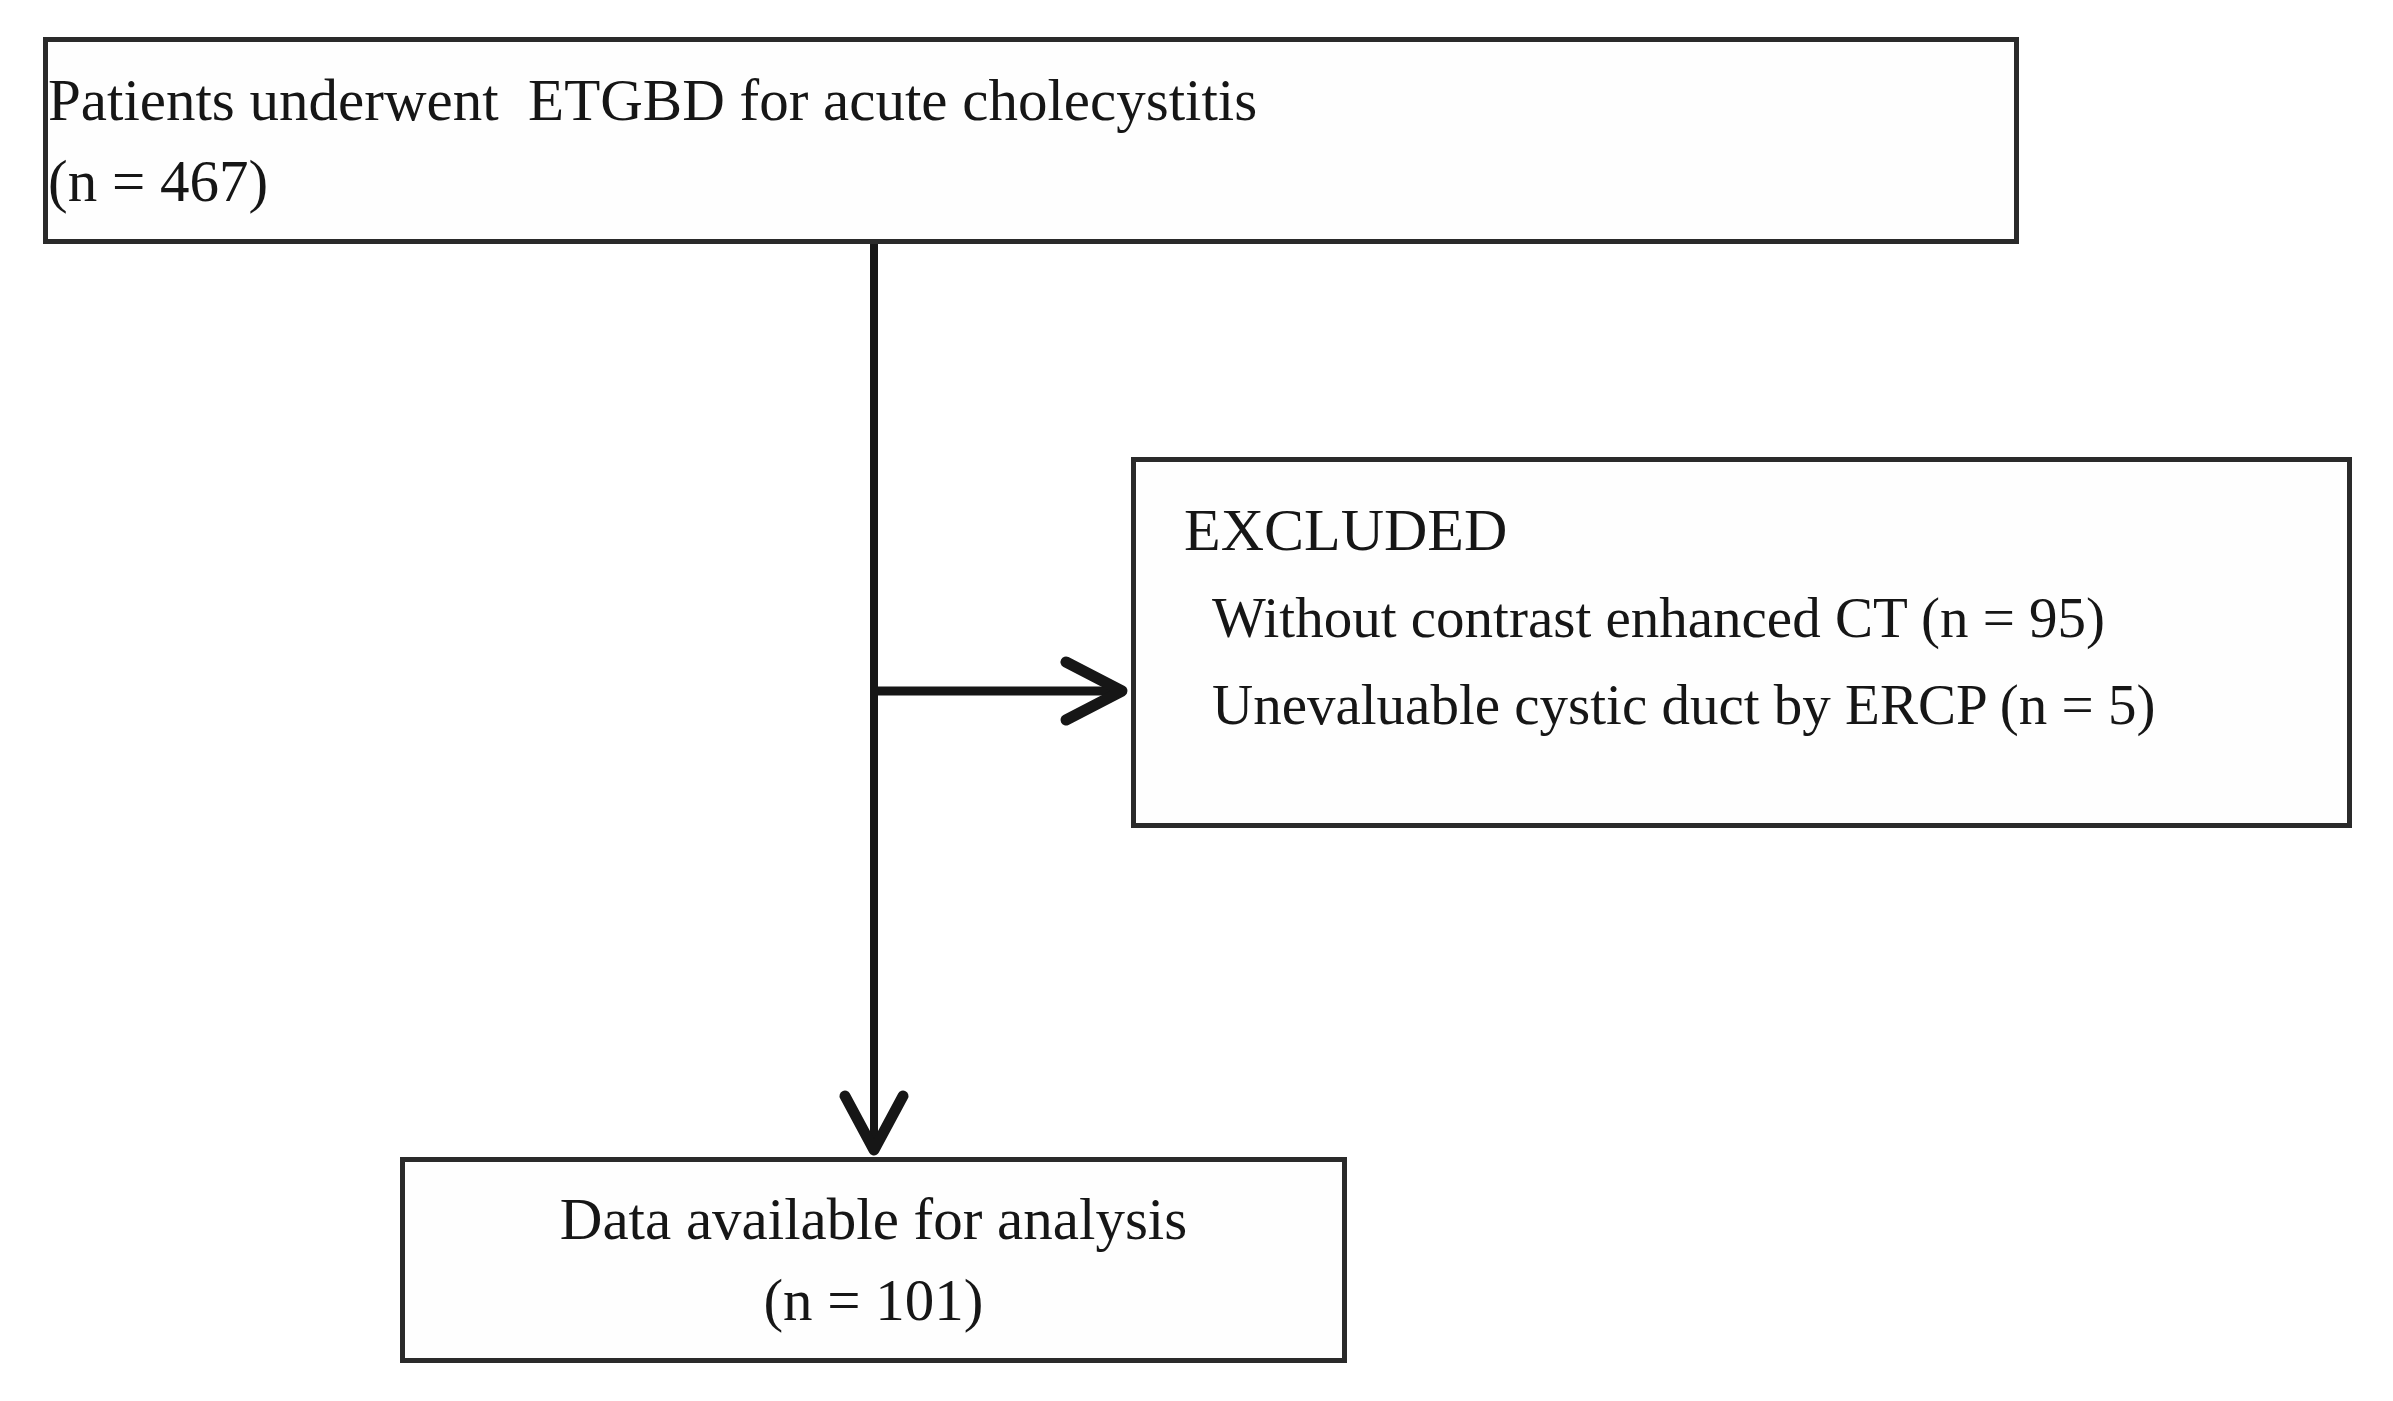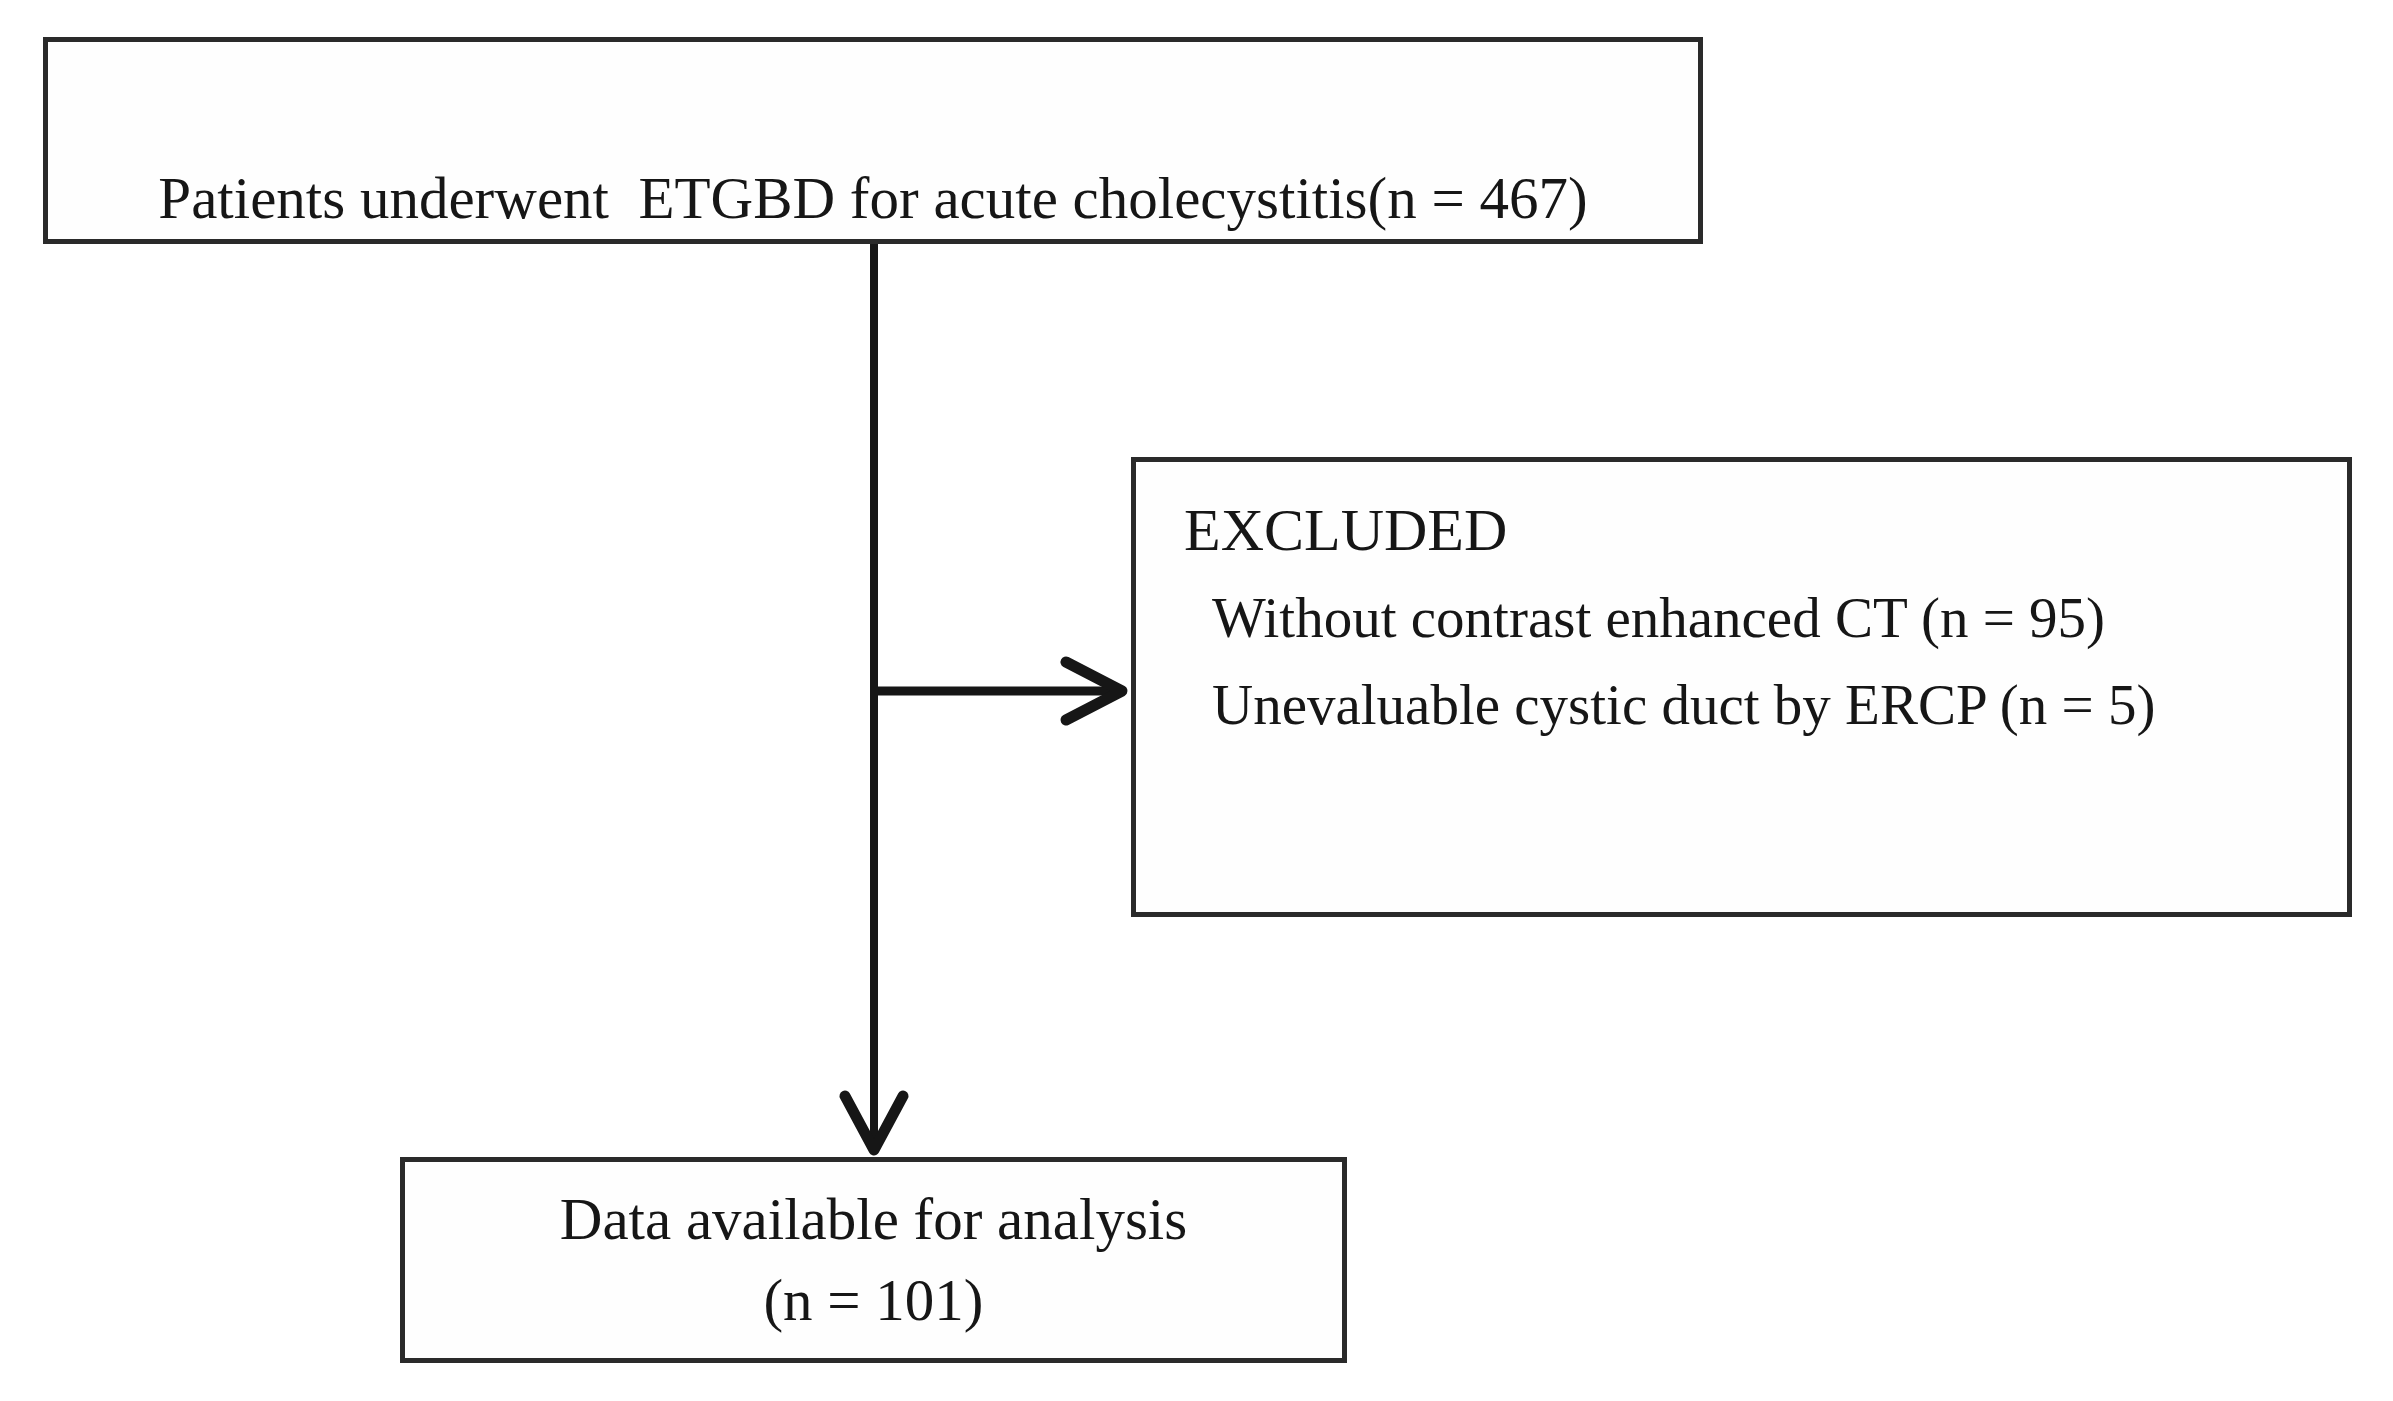--- a/index.html
+++ b/index.html
@@ -29,35 +29,35 @@
     box-sizing: border-box;
     border: 5px solid #2a2a2a;
     background: #fefefe;
   }
   .box .txt {
     white-space: pre-wrap;
   }
   #enrollment-box {
     left: 43px;
     top: 37px;
-    width: 1660px;
+    width: 1976px;
     height: 207px;
     display: flex;
-    flex-direction: row;
+    flex-direction: column;
     justify-content: center;
-    align-items: flex-end;
+    align-items: flex-start;
     text-align: center;
     font-size: 59px;
     line-height: 81px;
   }
   #excluded-box {
     left: 1131px;
     top: 457px;
     width: 1221px;
-    height: 460px;
+    height: 371px;
     font-size: 57px;
     line-height: 87px;
     padding: 25px 10px 0 48px;
   }
   #excluded-box .ex-title {
     font-size: 60px;
   }
   #excluded-box .ex-item {
     margin-left: 28px;
   }

